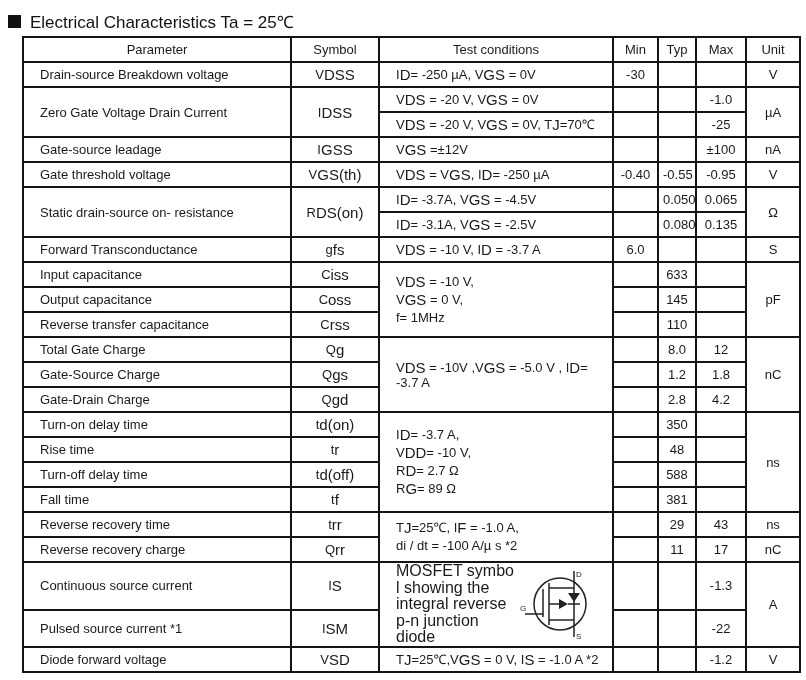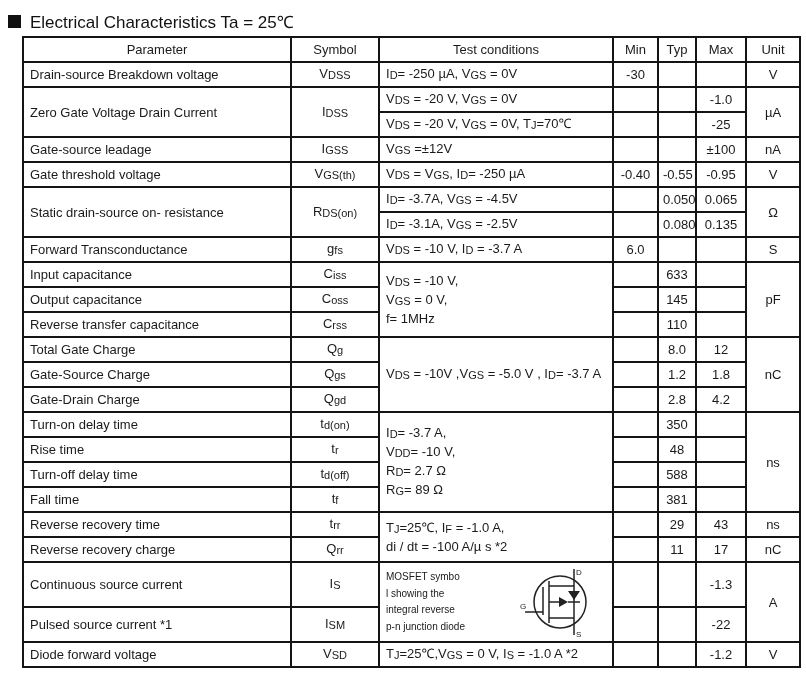--- a/index.html
+++ b/index.html
@@ -20,28 +20,28 @@
     margin-left:22px;width:777px;
   }
   .char-table th,.char-table td{
     border:2px solid #141414;
     font-size:13px;font-weight:normal;
     padding:0 4px;height:23px;
     text-align:center;vertical-align:middle;
     overflow:hidden;line-height:15px;
   }
   .char-table th{height:21px;padding:1px 2px;margin-left:27px;}
-  .char-table td.al-l{text-align:left;padding-left:6px;}
+  .char-table td.al-l{text-align:left;padding-left:16px;}
   .char-table td.ml{line-height:18px;padding-top:0;padding-bottom:0;}
-  .sub{font-size:11px;vertical-align:-1px;letter-spacing:0;}
+  .sub{font-size:15px;vertical-align:-1px;letter-spacing:0;}
   tr.rh-a td{height:43px;}
   tr.rh-b td{height:33px;}
   td.mosfet-cell{padding:0 2px 0 6px;}
   .mosfet-wrap{display:flex;align-items:center;justify-content:space-between;}
-  .mosfet-text{font-size:10px;line-height:16.5px;text-align:left;}
+  .mosfet-text{font-size:16px;line-height:16.5px;text-align:left;}
   .mosfet-wrap svg{flex:0 0 auto;margin-right:2px;}
 </style>
 </head>
 <body>
 
 <div class="page">
   <div class="title-row">
     <span class="square-marker"></span>
     <span>Electrical Characteristics Ta = 25℃</span>
   </div>

